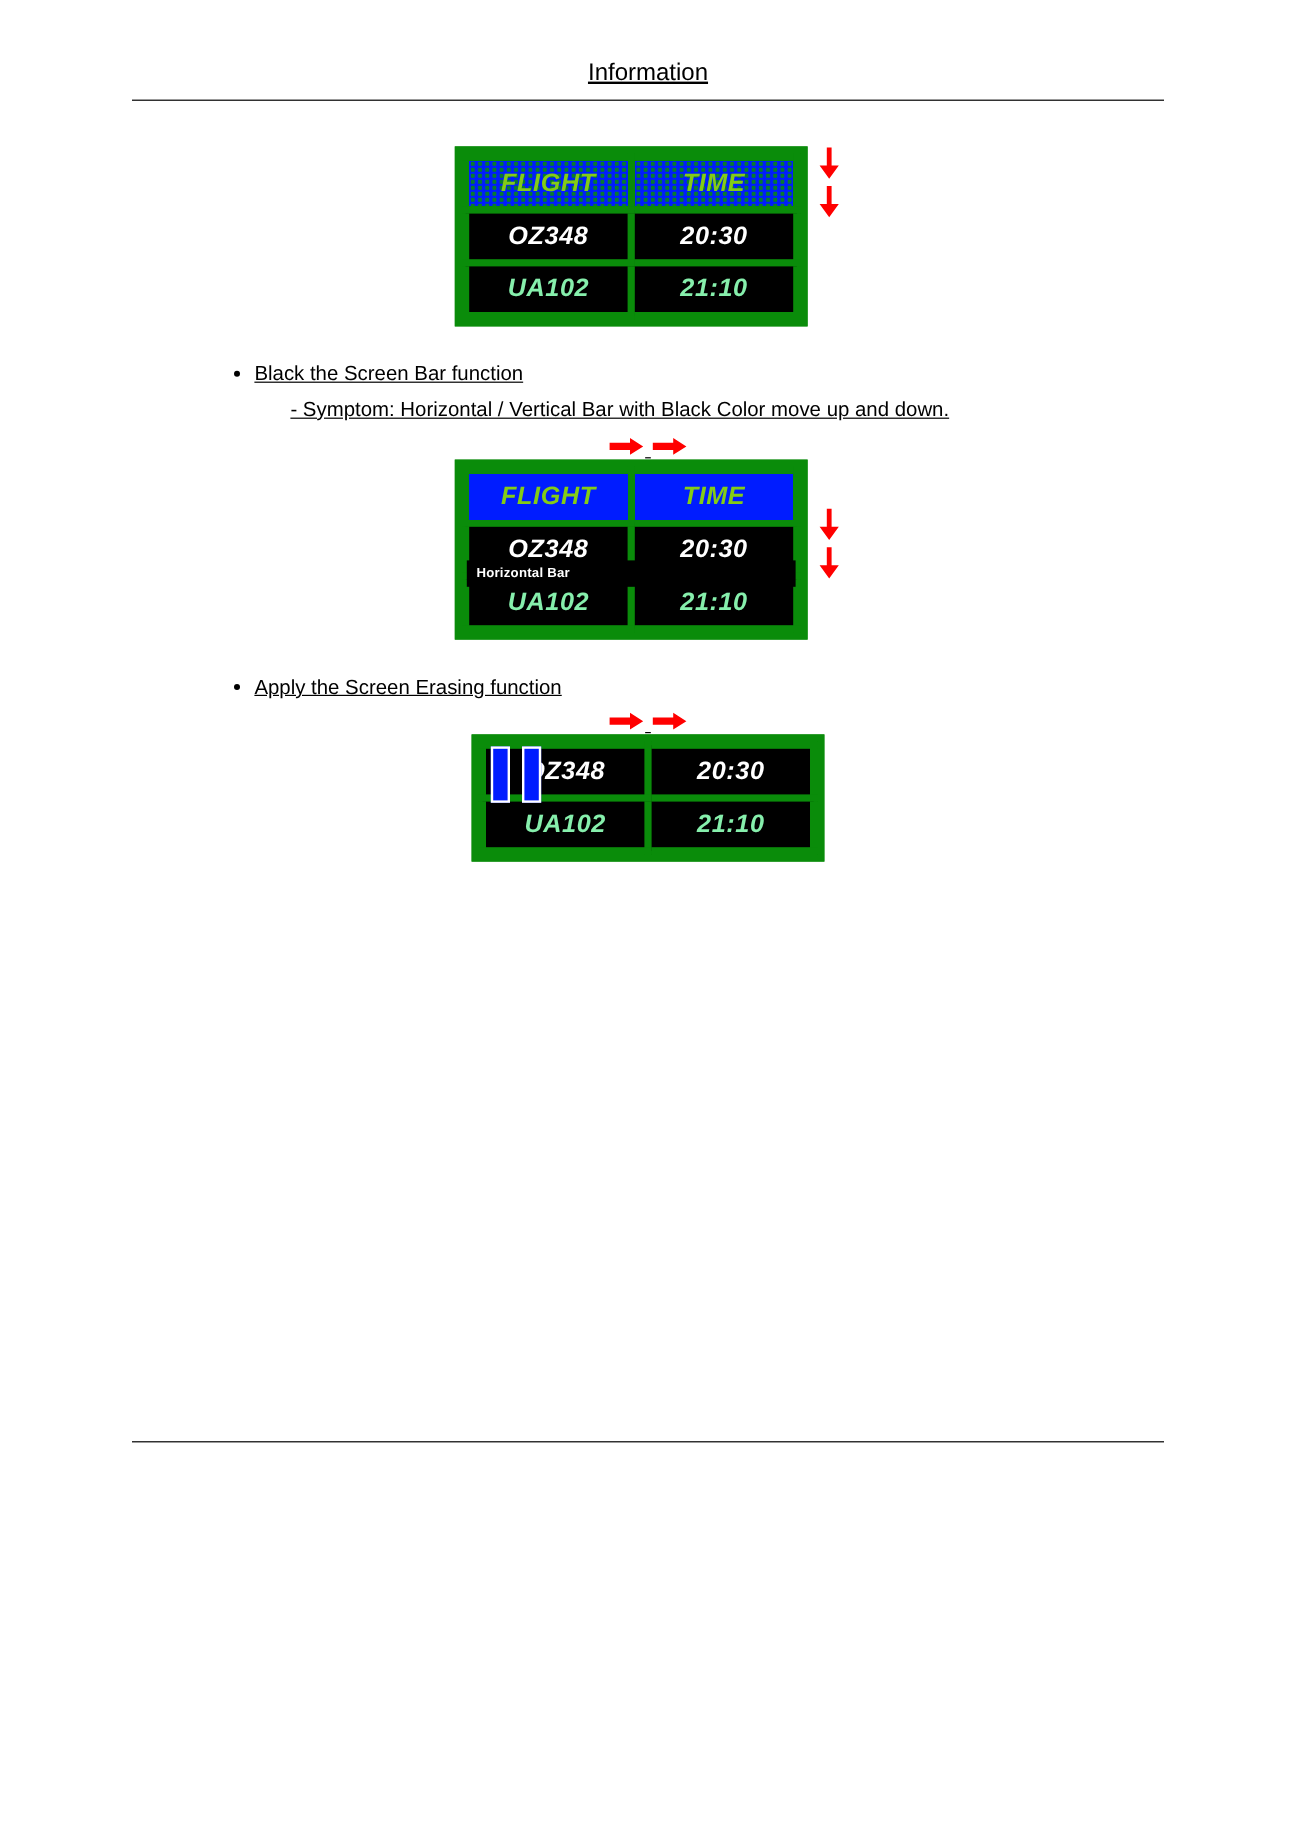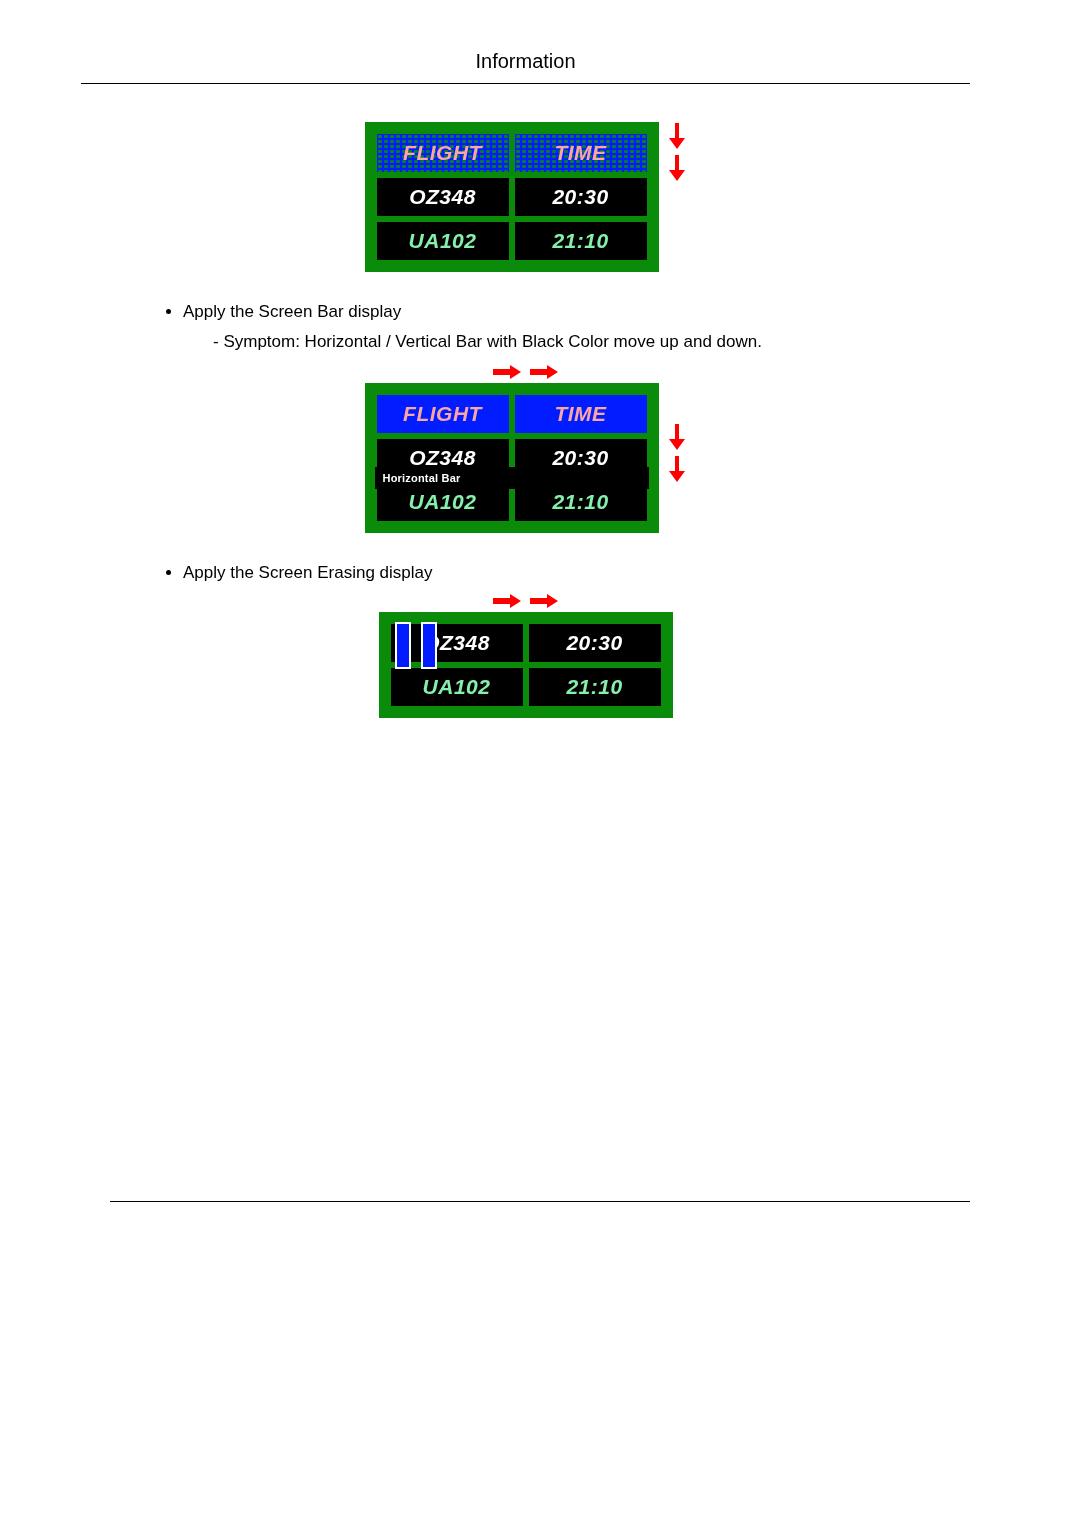--- a/index.html
+++ b/index.html
@@ -8,21 +8,22 @@
     background: #fff;
     font-family: Arial, Helvetica, sans-serif;
     font-size: 17px;
     color: #000;
   }
   .page {
     width: 1080px;
     height: 1280px;
     position: relative;
     box-sizing: border-box;
-    padding: 50px 110px 70px 81px;
+    padding: 50px 110px 70px 110px;
+    text-decoration: underline;
   }
   .header-title {
     text-align: center;
     font-size: 20px;
     margin-bottom: 10px;
   }
   .top-rule {
     border: none;
     border-top: 1.5px solid #000;
     margin: 0 0 38px 0;
@@ -54,21 +55,21 @@
     text-align: center;
     vertical-align: middle;
     font-weight: 900;
     font-style: italic;
     font-size: 21px;
     letter-spacing: 0.5px;
     border: 6px solid #0a8c0a;
   }
   .hdr-cell {
     background: #001cff;
-    color: #fca5a5;
+    color: #84cc16;
     position: relative;
   }
   .row1-cell { background: #000; color: #ffffff; }
   .row2-cell { background: #000; color: #86efac; }
 
   
   .dotted-overlay {
     position: absolute;
     inset: 0;
     background-image: radial-gradient(#0a8c0a 45%, transparent 46%);
@@ -189,21 +190,21 @@
           <path d="M8 1 L12 1 L12 16 L18 16 L10 27 L2 16 L8 16 Z" fill="#ff0000"></path>
         </svg>
         <svg class="arrow-down-svg" viewBox="0 0 20 28">
           <path d="M8 1 L12 1 L12 16 L18 16 L10 27 L2 16 L8 16 Z" fill="#ff0000"></path>
         </svg>
       </div>
     </div>
   </div>
 
   <ul class="bullets">
-    <li>Apply the Screen Bar display</li>
+    <li>Black the Screen Bar function</li>
   </ul>
   <div class="subline">
     <span class="dash">- Symptom: Horizontal / Vertical Bar with Black Color move up and down.</span>
   </div>
 
   <div class="board-wrap">
     <div class="h-arrows">
       <svg class="arrow-right-svg" viewBox="0 0 30 16">
         <path d="M1 5 L18 5 L18 1 L29 8 L18 15 L18 11 L1 11 Z" fill="#ff0000"></path>
       </svg>
@@ -241,21 +242,21 @@
         </svg>
         <svg class="arrow-down-svg" viewBox="0 0 20 28">
           <path d="M8 1 L12 1 L12 16 L18 16 L10 27 L2 16 L8 16 Z" fill="#ff0000"></path>
         </svg>
       </div>
     </div>
   </div>
 
 
   <ul class="bullets">
-    <li>Apply the Screen Erasing display</li>
+    <li>Apply the Screen Erasing function</li>
   </ul>
 
   <div class="board-wrap">
     <div class="h-arrows">
       <svg class="arrow-right-svg" viewBox="0 0 30 16">
         <path d="M1 5 L18 5 L18 1 L29 8 L18 15 L18 11 L1 11 Z" fill="#ff0000"></path>
       </svg>
       <svg class="arrow-right-svg" viewBox="0 0 30 16">
         <path d="M1 5 L18 5 L18 1 L29 8 L18 15 L18 11 L1 11 Z" fill="#ff0000"></path>
       </svg>

